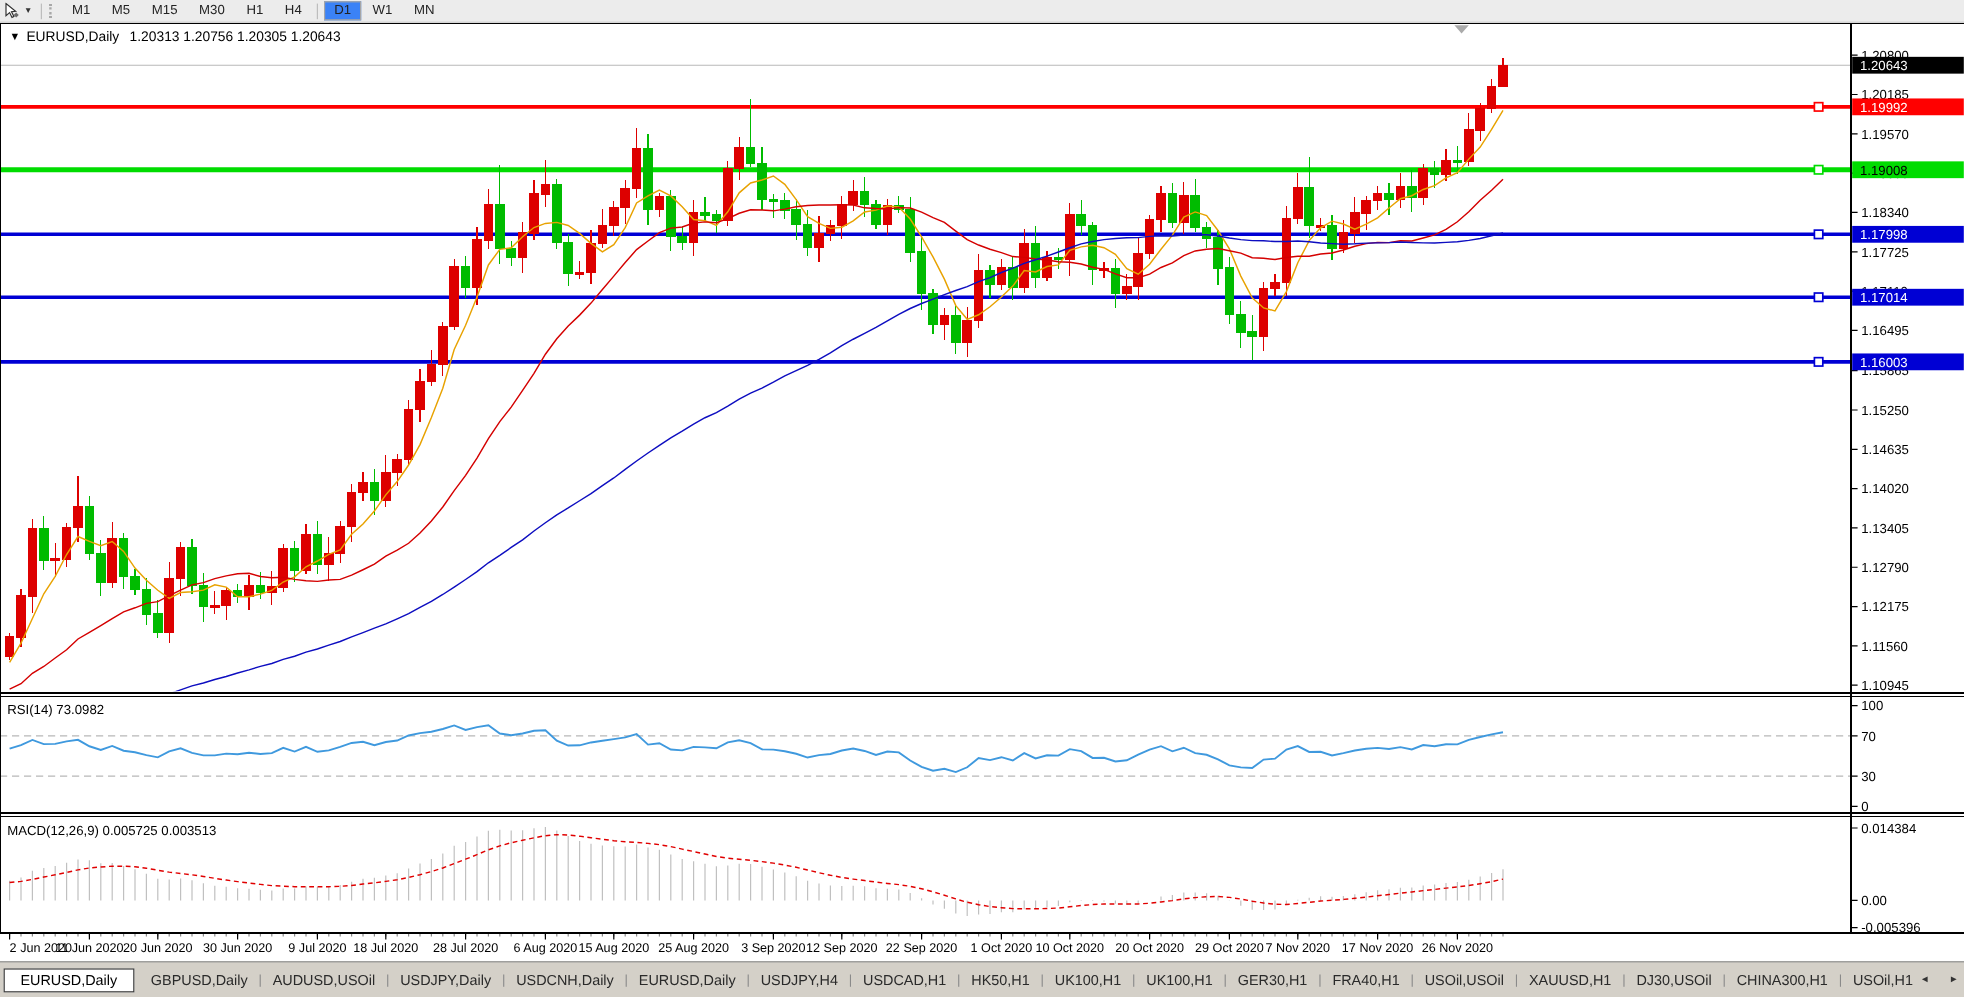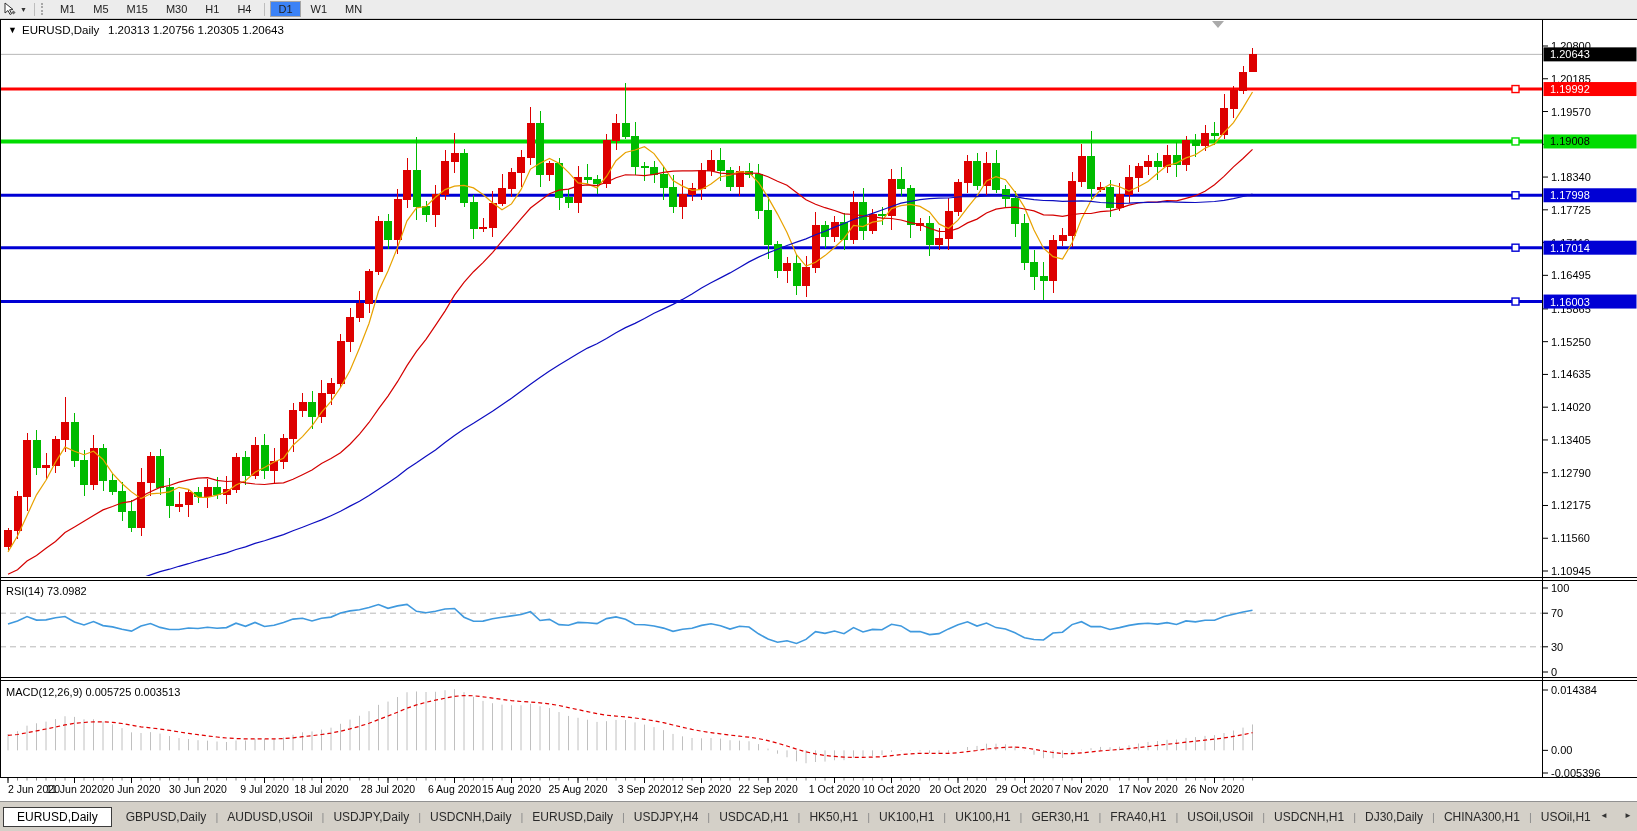--- a/index.html
+++ b/index.html
@@ -771,23 +771,23 @@
         <span class="tab">UK100,H1</span>
         <span class="tabsep">|</span>
         <span class="tab">UK100,H1</span>
         <span class="tabsep">|</span>
         <span class="tab">GER30,H1</span>
         <span class="tabsep">|</span>
         <span class="tab">FRA40,H1</span>
         <span class="tabsep">|</span>
         <span class="tab">USOil,USOil</span>
         <span class="tabsep">|</span>
-        <span class="tab">USDCNH,H1</span>
-        <span class="tabsep">|</span>
-        <span class="tab">DJ30,Daily</span>
+        <span class="tab">XAUUSD,H1</span>
+        <span class="tabsep">|</span>
+        <span class="tab">DJ30,USOil</span>
         <span class="tabsep">|</span>
         <span class="tab">CHINA300,H1</span>
         <span class="tabsep">|</span>
         <span class="tab">USOil,H1</span>
       </span>
     <span class="tab-arrows">
       <span>◄</span>
       <span>►</span>
     </span>
   </div>

